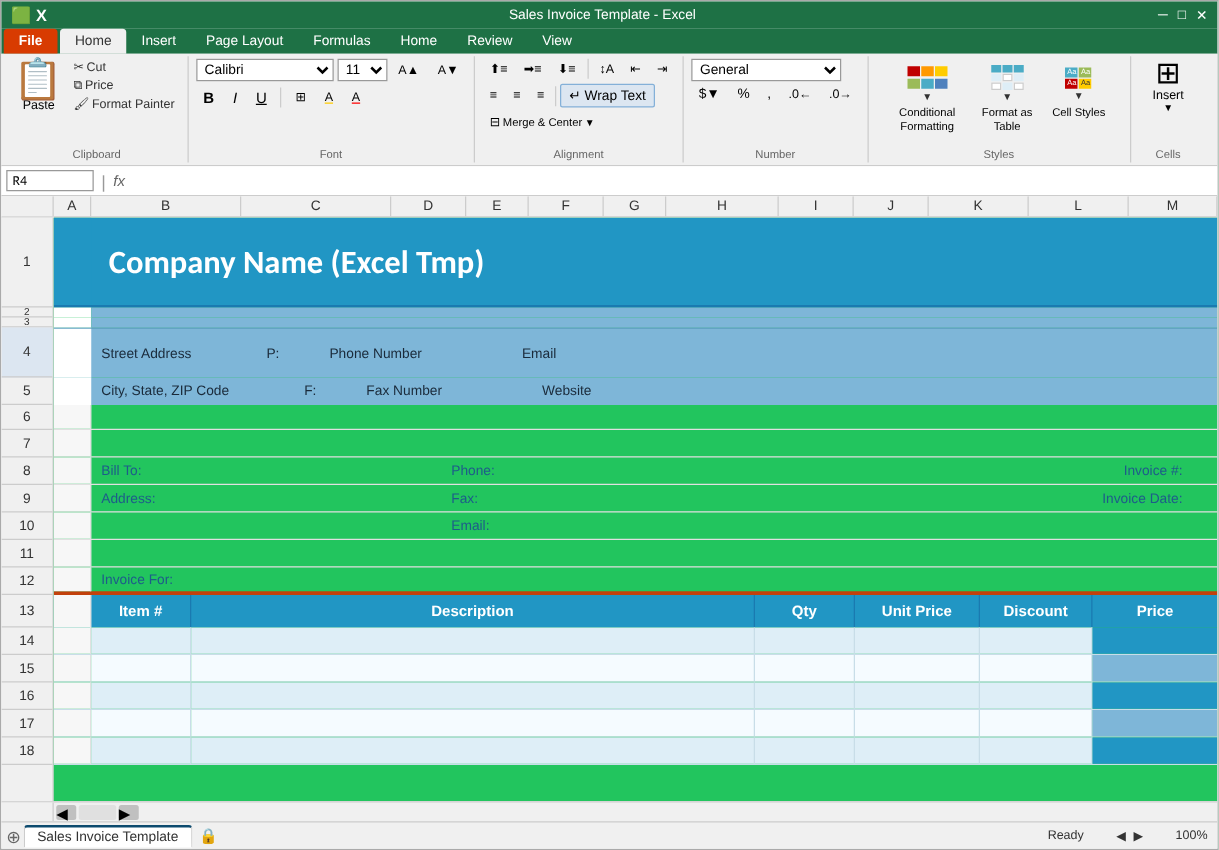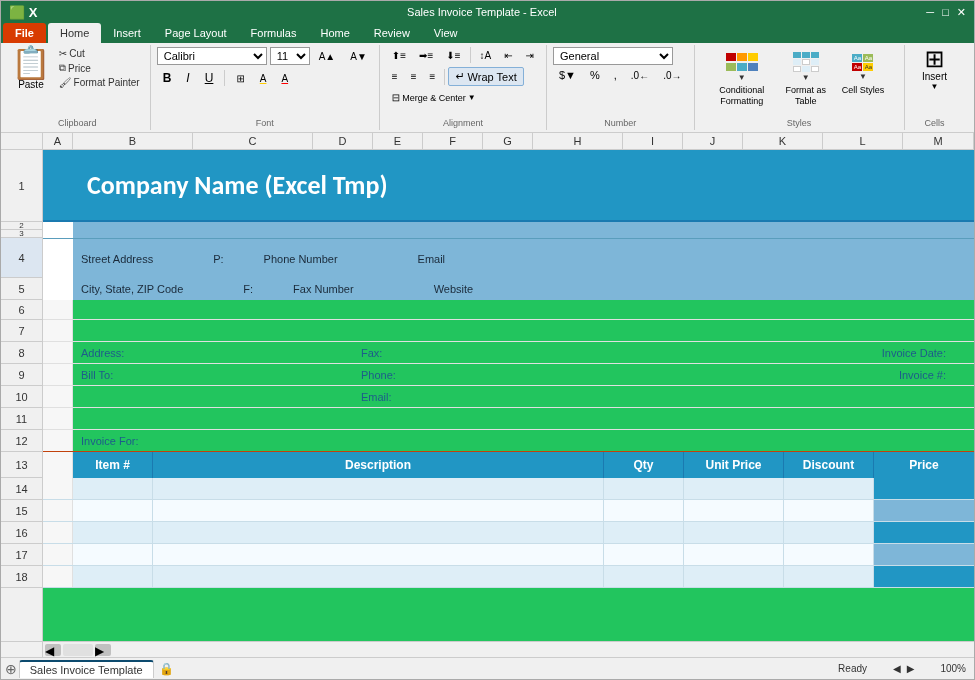--- a/index.html
+++ b/index.html
@@ -437,20 +437,26 @@
           <span style="font-size:24px; line-height:1;">⊞</span>
           <span style="font-size:10px;">Insert</span>
           <span style="font-size:8px;">▼</span>
         </div>
       </div>
       <div class="ribbon-group-label">Cells</div>
     </div>
 
   </div>
 
+  <div class="formula-bar">
+    <input class="cell-ref" type="text" value="R4" style="">
+    <span class="formula-divider">|</span>
+    <span class="fx-label">fx</span>
+    <input class="formula-input" type="text" value="" style="">
+  </div>
 
   <div style="display:flex; flex: 1; overflow:hidden; flex-direction:column;">
 
     <div style="display:flex; background:#f0f0f0; border-bottom:1px solid #ccc;">
 
       <div style="width:42px; min-width:42px; border-right:1px solid #ccc; background:#f0f0f0; cursor:pointer;"></div>
 
       <div class="col-header" style="width:30px; min-width:30px;">A</div>
 
       <div class="col-header" style="width:120px; min-width:120px;">B</div>
@@ -544,49 +550,49 @@
         </div>
 
         <div style="display:flex; height:22px; border-bottom:1px solid #e0e0e0;">
           <div style="width:30px; background:#f7f7f7; border-right:1px solid #e0e0e0;"></div>
           <div style="flex:1;"></div>
         </div>
 
         <div style="display:flex; height:22px; border-bottom:1px solid #e0e0e0;">
           <div style="width:30px; background:#f7f7f7; border-right:1px solid #e0e0e0;"></div>
           <div style="flex:1; display:flex; align-items:center; font-size:11px; padding:0 8px;">
+            <span style="color:#1e5c8a; font-weight:500; width:200px;">Bill To:</span>
+            <span style="color:#1e5c8a; font-weight:500; width:240px; margin-left:80px;">Phone:</span>
+            <span style="color:#1e5c8a; font-weight:500; margin-left:auto; padding-right:20px;">Invoice #:</span>
+          </div>
+        </div>
+
+        <div style="display:flex; height:22px; border-bottom:1px solid #e0e0e0;">
+          <div style="width:30px; background:#f7f7f7; border-right:1px solid #e0e0e0;"></div>
+          <div style="flex:1; display:flex; align-items:center; font-size:11px; padding:0 8px;">
             <span style="color:#1e5c8a; font-weight:500; width:200px;">Address:</span>
             <span style="color:#1e5c8a; font-weight:500; width:240px; margin-left:80px;">Fax:</span>
             <span style="color:#1e5c8a; font-weight:500; margin-left:auto; padding-right:20px;">Invoice Date:</span>
           </div>
         </div>
 
         <div style="display:flex; height:22px; border-bottom:1px solid #e0e0e0;">
           <div style="width:30px; background:#f7f7f7; border-right:1px solid #e0e0e0;"></div>
           <div style="flex:1; display:flex; align-items:center; font-size:11px; padding:0 8px;">
-            <span style="color:#1e5c8a; font-weight:500; width:200px;">Bill To:</span>
-            <span style="color:#1e5c8a; font-weight:500; width:240px; margin-left:80px;">Phone:</span>
-            <span style="color:#1e5c8a; font-weight:500; margin-left:auto; padding-right:20px;">Invoice #:</span>
-          </div>
-        </div>
-
-        <div style="display:flex; height:22px; border-bottom:1px solid #e0e0e0;">
-          <div style="width:30px; background:#f7f7f7; border-right:1px solid #e0e0e0;"></div>
-          <div style="flex:1; display:flex; align-items:center; font-size:11px; padding:0 8px;">
             <span style="width:200px;"></span>
             <span style="color:#1e5c8a; font-weight:500; width:240px; margin-left:80px;">Email:</span>
           </div>
         </div>
 
         <div style="display:flex; height:22px; border-bottom:1px solid #e0e0e0;">
           <div style="width:30px; background:#f7f7f7; border-right:1px solid #e0e0e0;"></div>
           <div style="flex:1;"></div>
         </div>
 
-        <div style="display:flex; height:22px; border-bottom:1px solid #c2410c;">
+        <div style="display:flex; height:22px; border-bottom:3px solid #c2410c;">
           <div style="width:30px; background:#f7f7f7; border-right:1px solid #e0e0e0;"></div>
           <div style="flex:1; display:flex; align-items:center; font-size:11px; padding:0 8px;">
             <span style="color:#1e5c8a; font-weight:500;">Invoice For:</span>
           </div>
         </div>
 
         <div style="display:flex; height:26px; background:#2196c4;">
           <div style="width:30px; background:#f7f7f7; border-right:1px solid #e0e0e0;"></div>
           <div style="width:80px; display:flex; align-items:center; justify-content:center; color:white; font-weight:bold; font-size:12px; border-right:1px solid #1a7ab0;">Item #</div>
           <div style="flex:2; display:flex; align-items:center; justify-content:center; color:white; font-weight:bold; font-size:12px; border-right:1px solid #1a7ab0;">Description</div>

